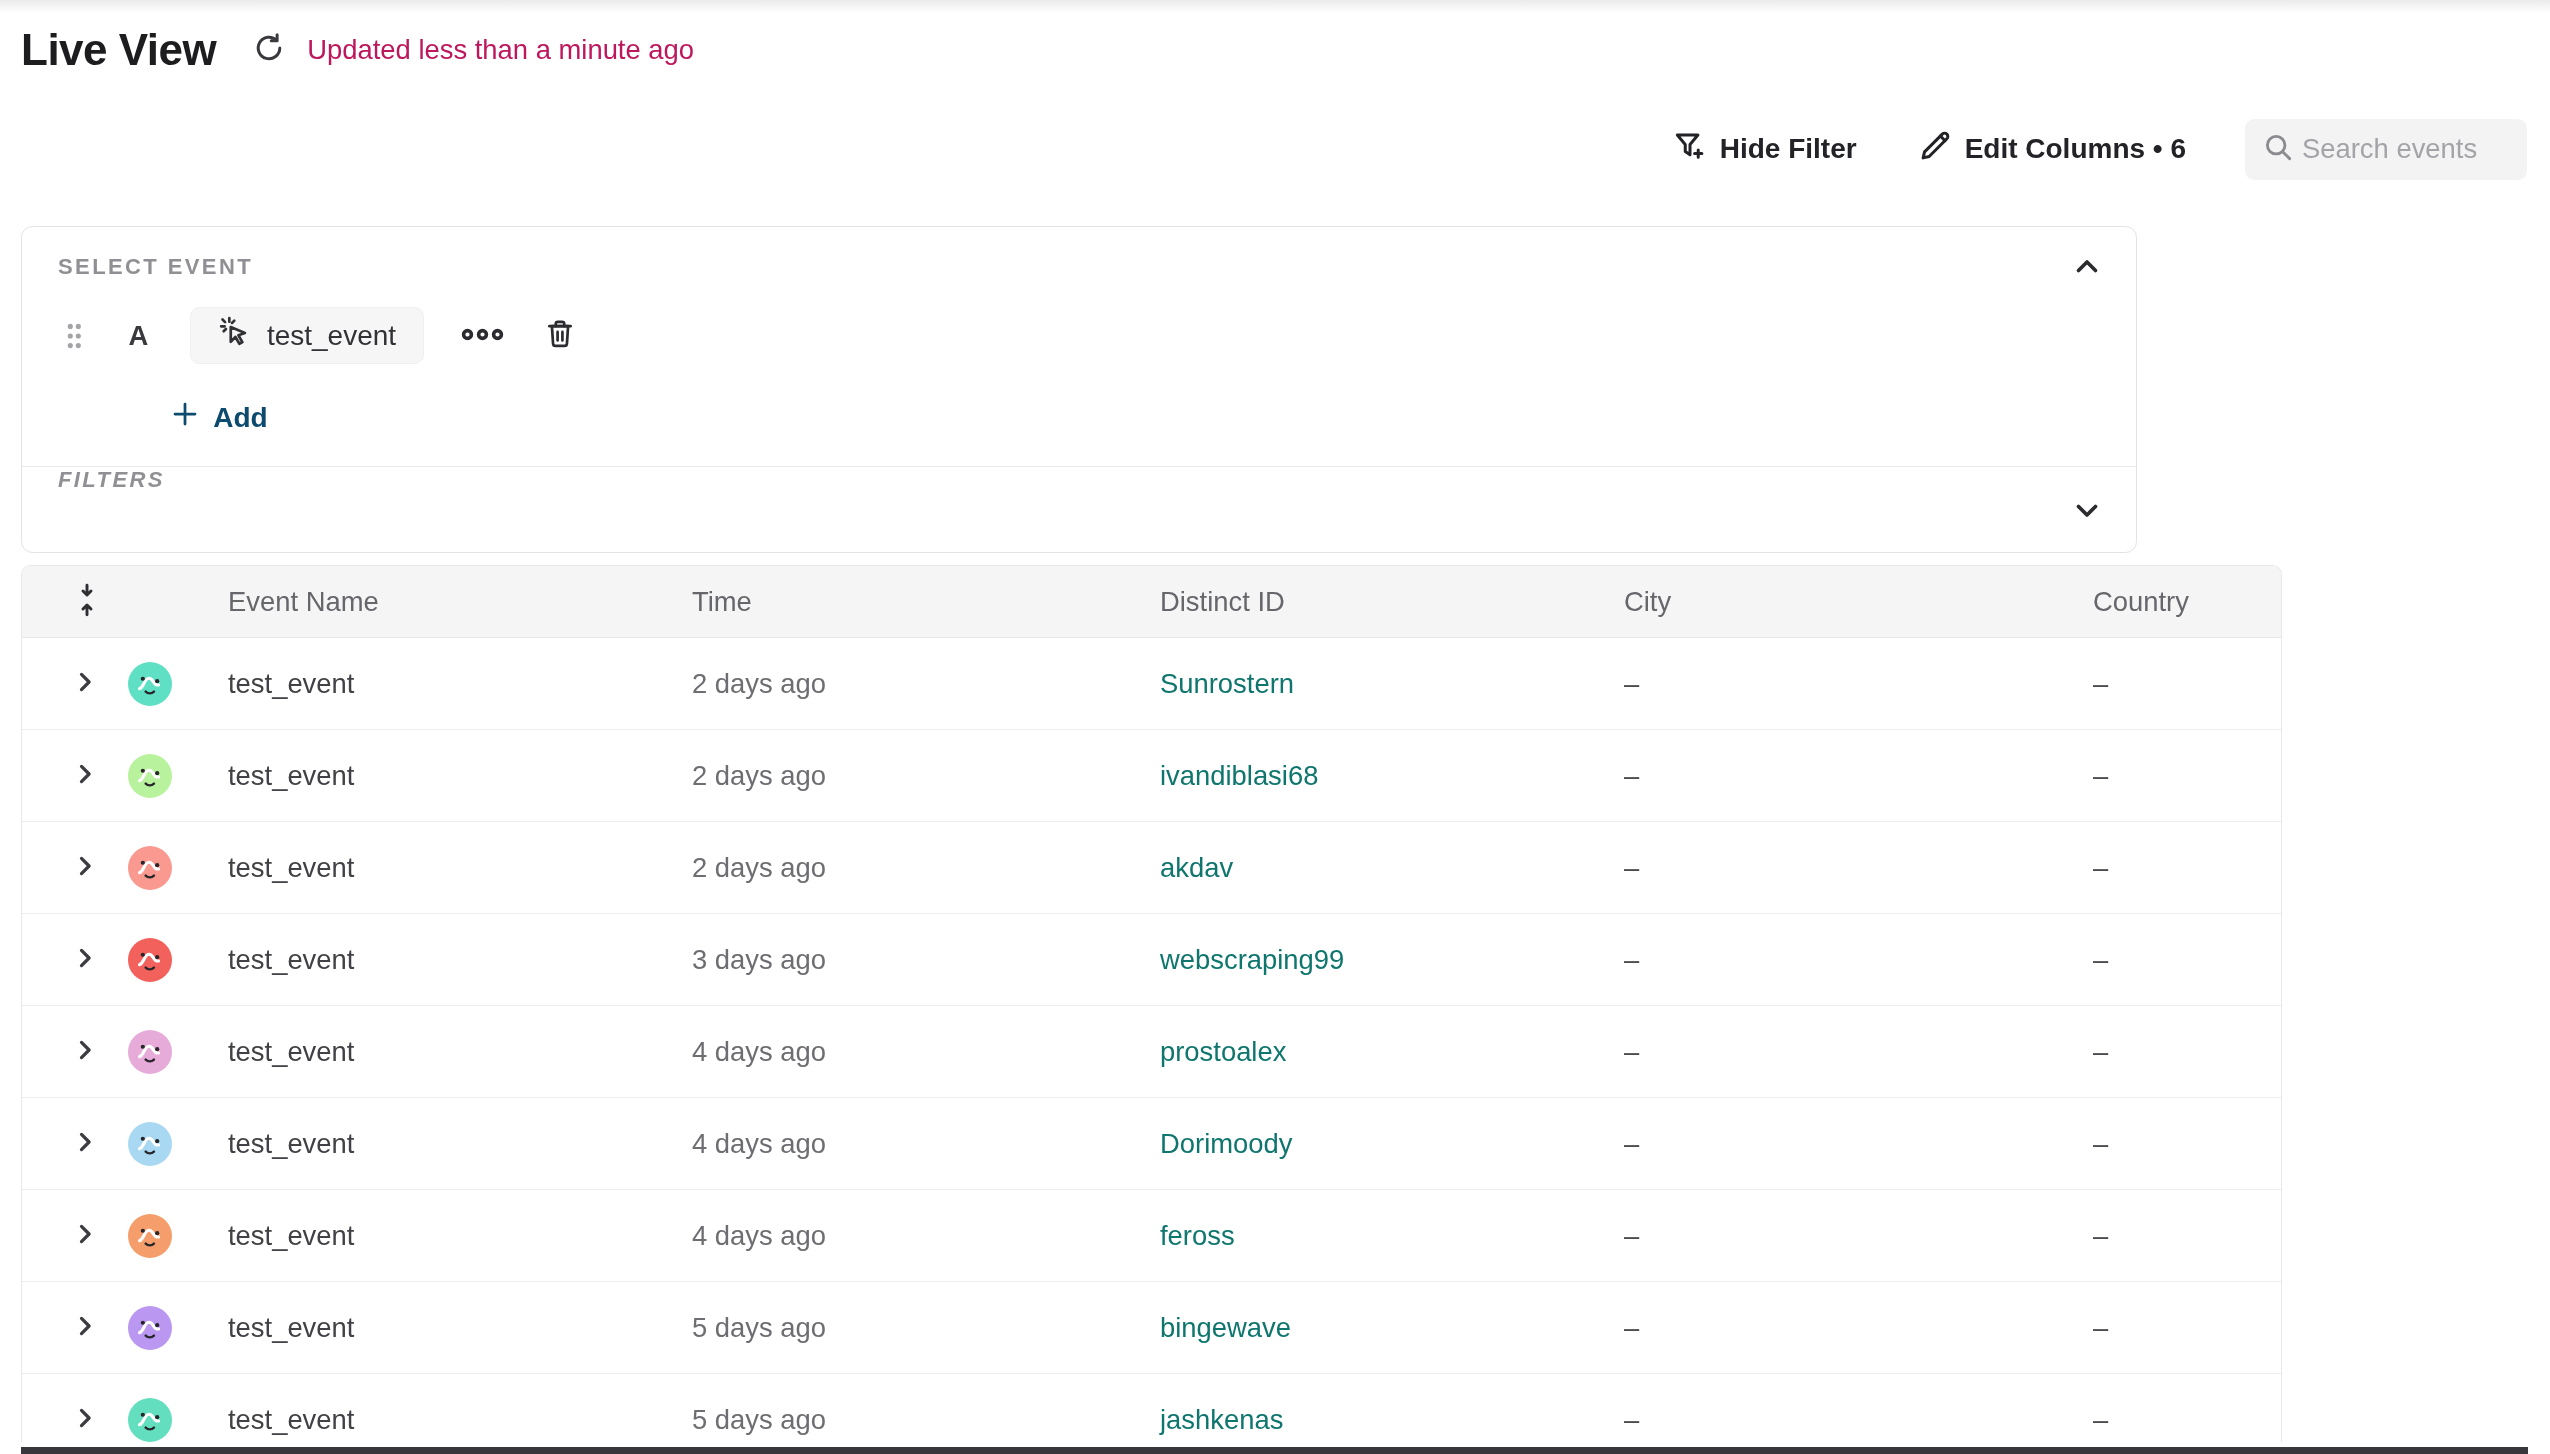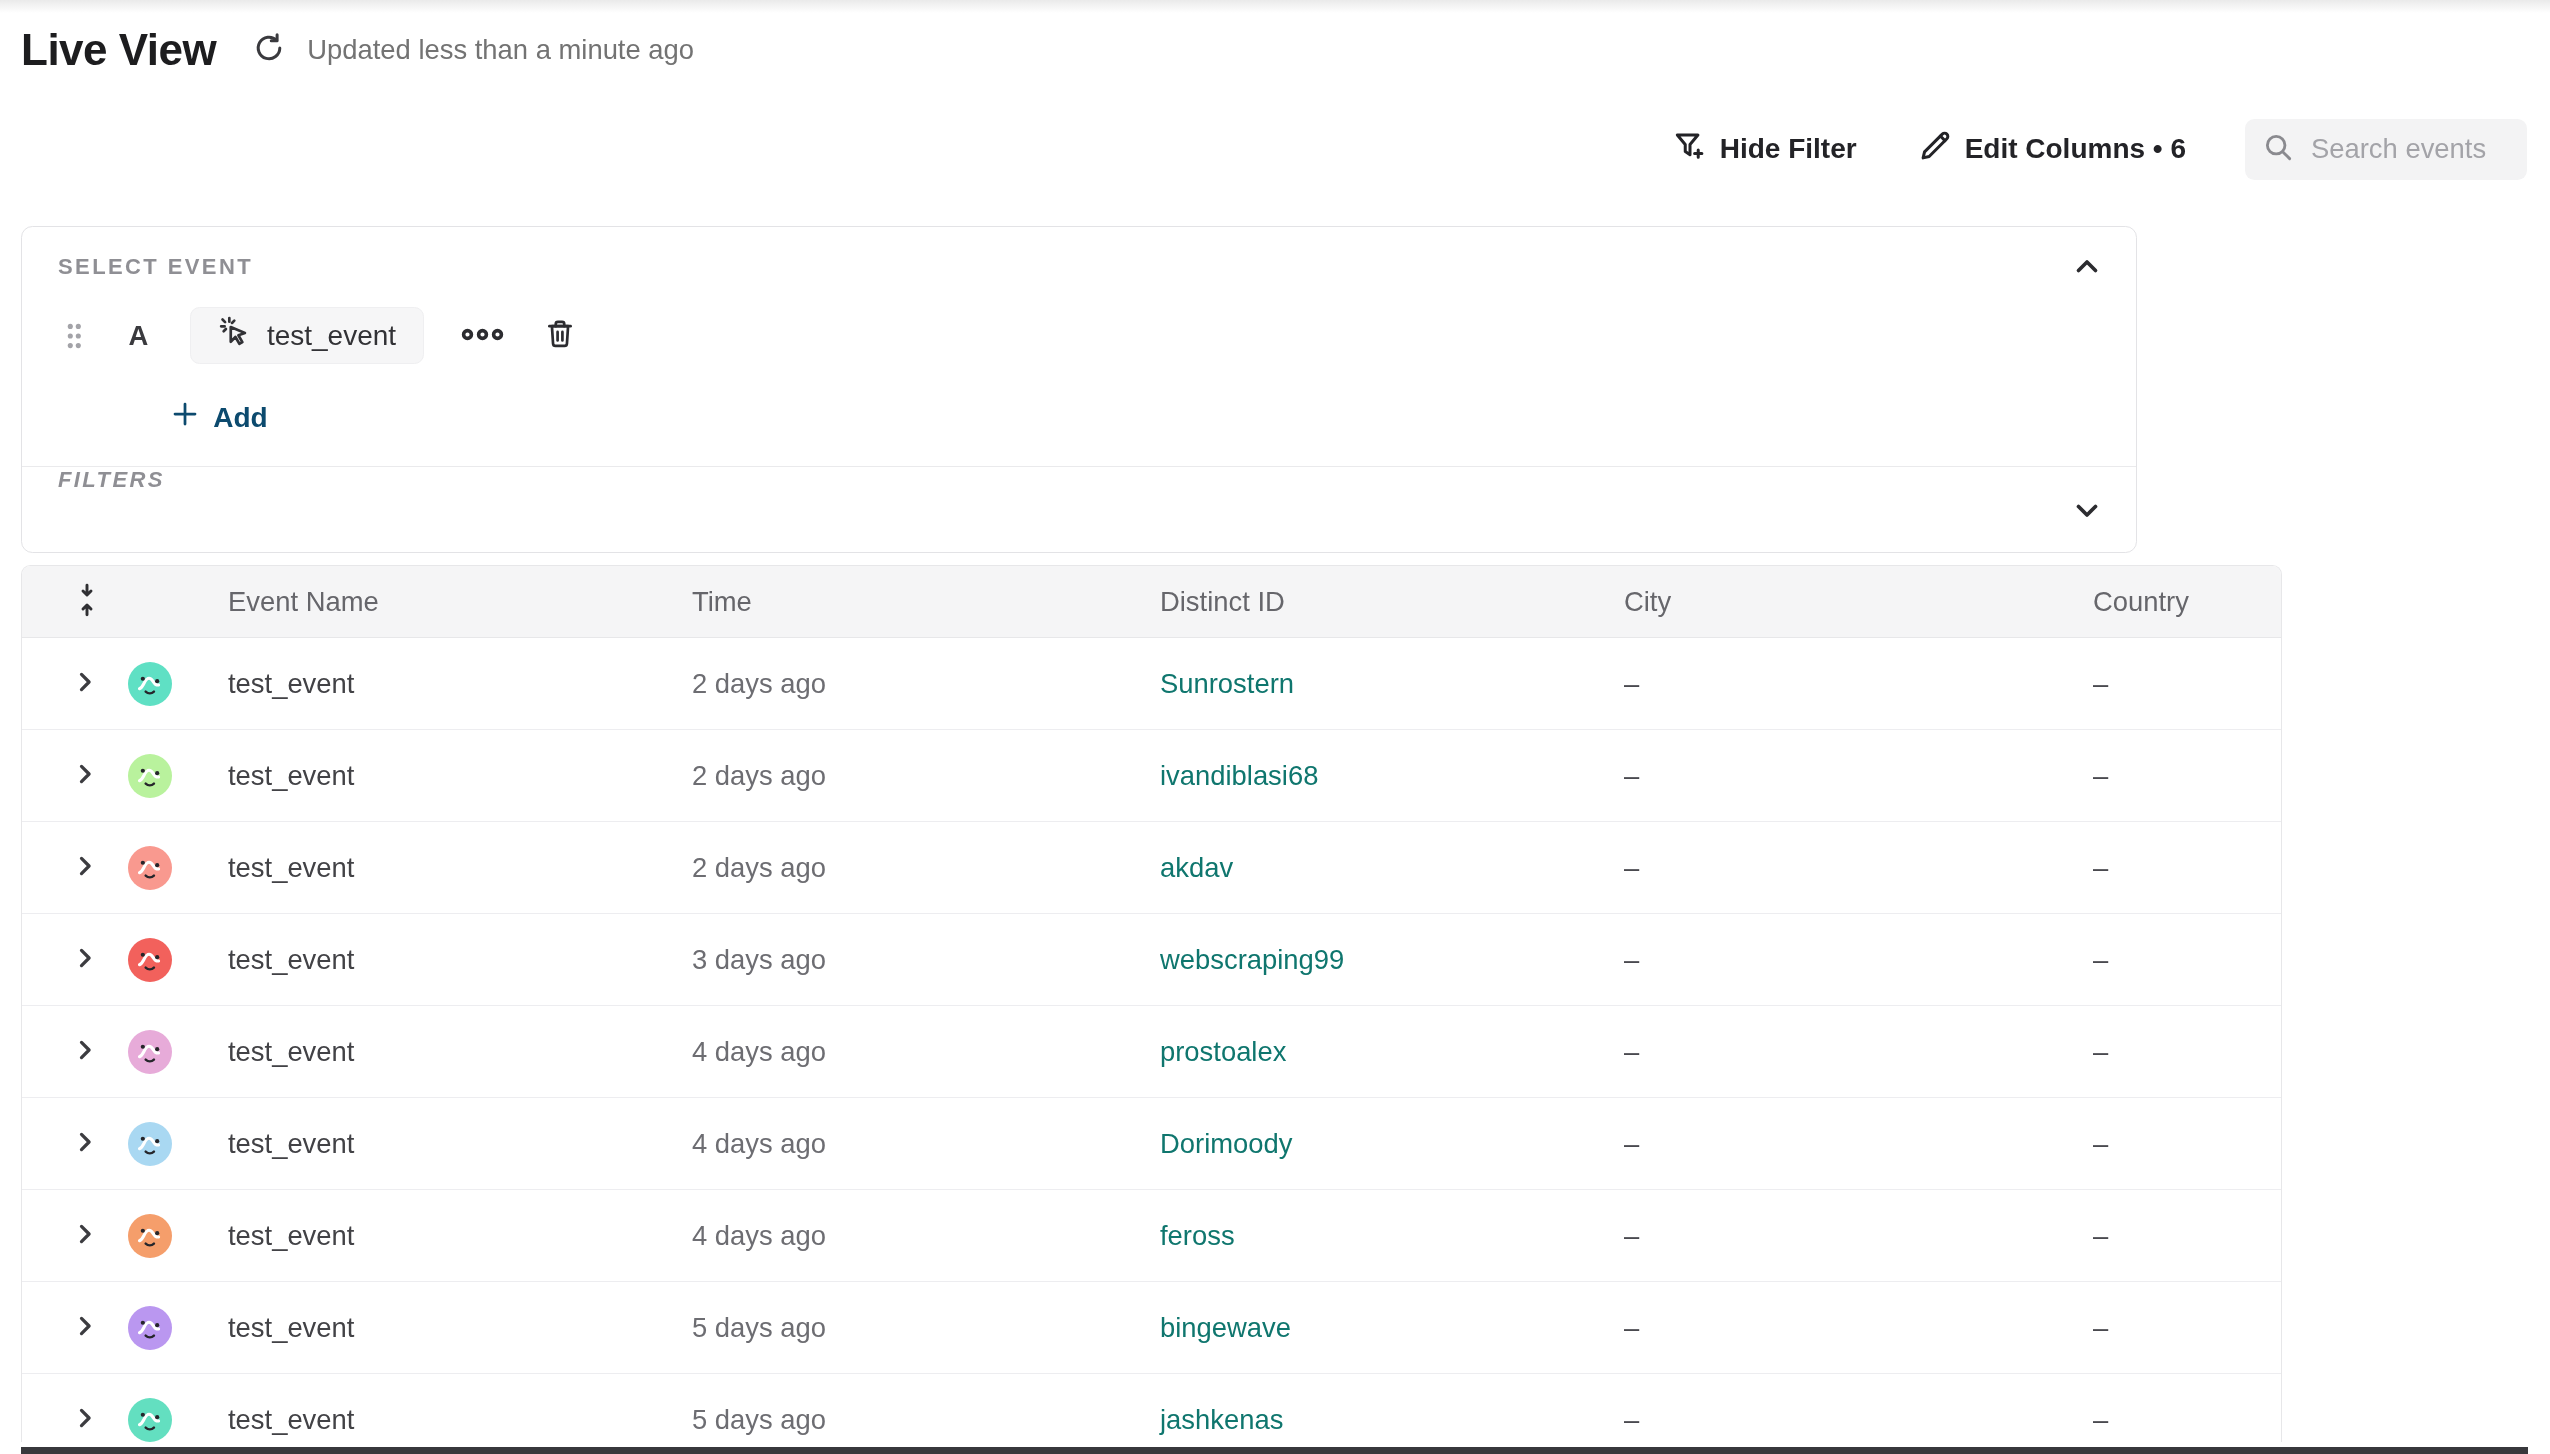--- a/index.html
+++ b/index.html
@@ -8,29 +8,29 @@
   .page { position:relative; width:2550px; height:1455px; }
 
   .top-fade { position:absolute; top:0; left:0; right:0; height:13.2px;
     background:linear-gradient(#eaeaea, #ffffff); }
 
   
   .header { position:absolute; top:24.6px; left:21px; display:flex; align-items:center; }
   .title { font-size:44px; font-weight:800; color:#1d1d1f; letter-spacing:-0.5px; }
   .refresh-btn { margin-left:32px; width:42px; height:42px; border:none; background:none;
     color:#3a3a3e; cursor:pointer; display:flex; align-items:center; justify-content:center; }
-  .updated { margin-left:17px; font-size:27.4px; color:#737373; }
+  .updated { margin-left:17px; font-size:27.4px; color:#be185d; }
 
   
   .actions { position:absolute; top:117px; right:23px; height:64px;
     display:flex; align-items:center; gap:59px; }
   .action-btn { display:flex; align-items:center; gap:11px; border:none; background:none;
     font-family:inherit; font-size:28px; font-weight:600; color:#232327; cursor:pointer; }
   .action-btn svg { color:#232327; }
-  .searchbox { display:flex; align-items:center; gap:15px; width:282px; height:61px;
+  .searchbox { display:flex; align-items:center; gap:6px; width:282px; height:61px;
     background:#f3f3f4; border-radius:9.5px; padding:0 17px; }
   .searchbox input { flex:1; min-width:0; border:none; background:transparent; outline:none;
     font-family:inherit; font-size:27.4px; color:#3a3a3e; }
   .searchbox input::placeholder { color:#a3a3a8; }
 
   
   .card { position:absolute; top:226px; left:21px; width:2116px;
     border:0.9px solid #e3e3e6; border-radius:11.4px; background:#fff; }
   .section-1 { position:relative; padding:26.5px 36px 30px 36px; }
   .caps-label { font-size:22px; font-weight:700; letter-spacing:2.4px; color:#8f8f94; }

